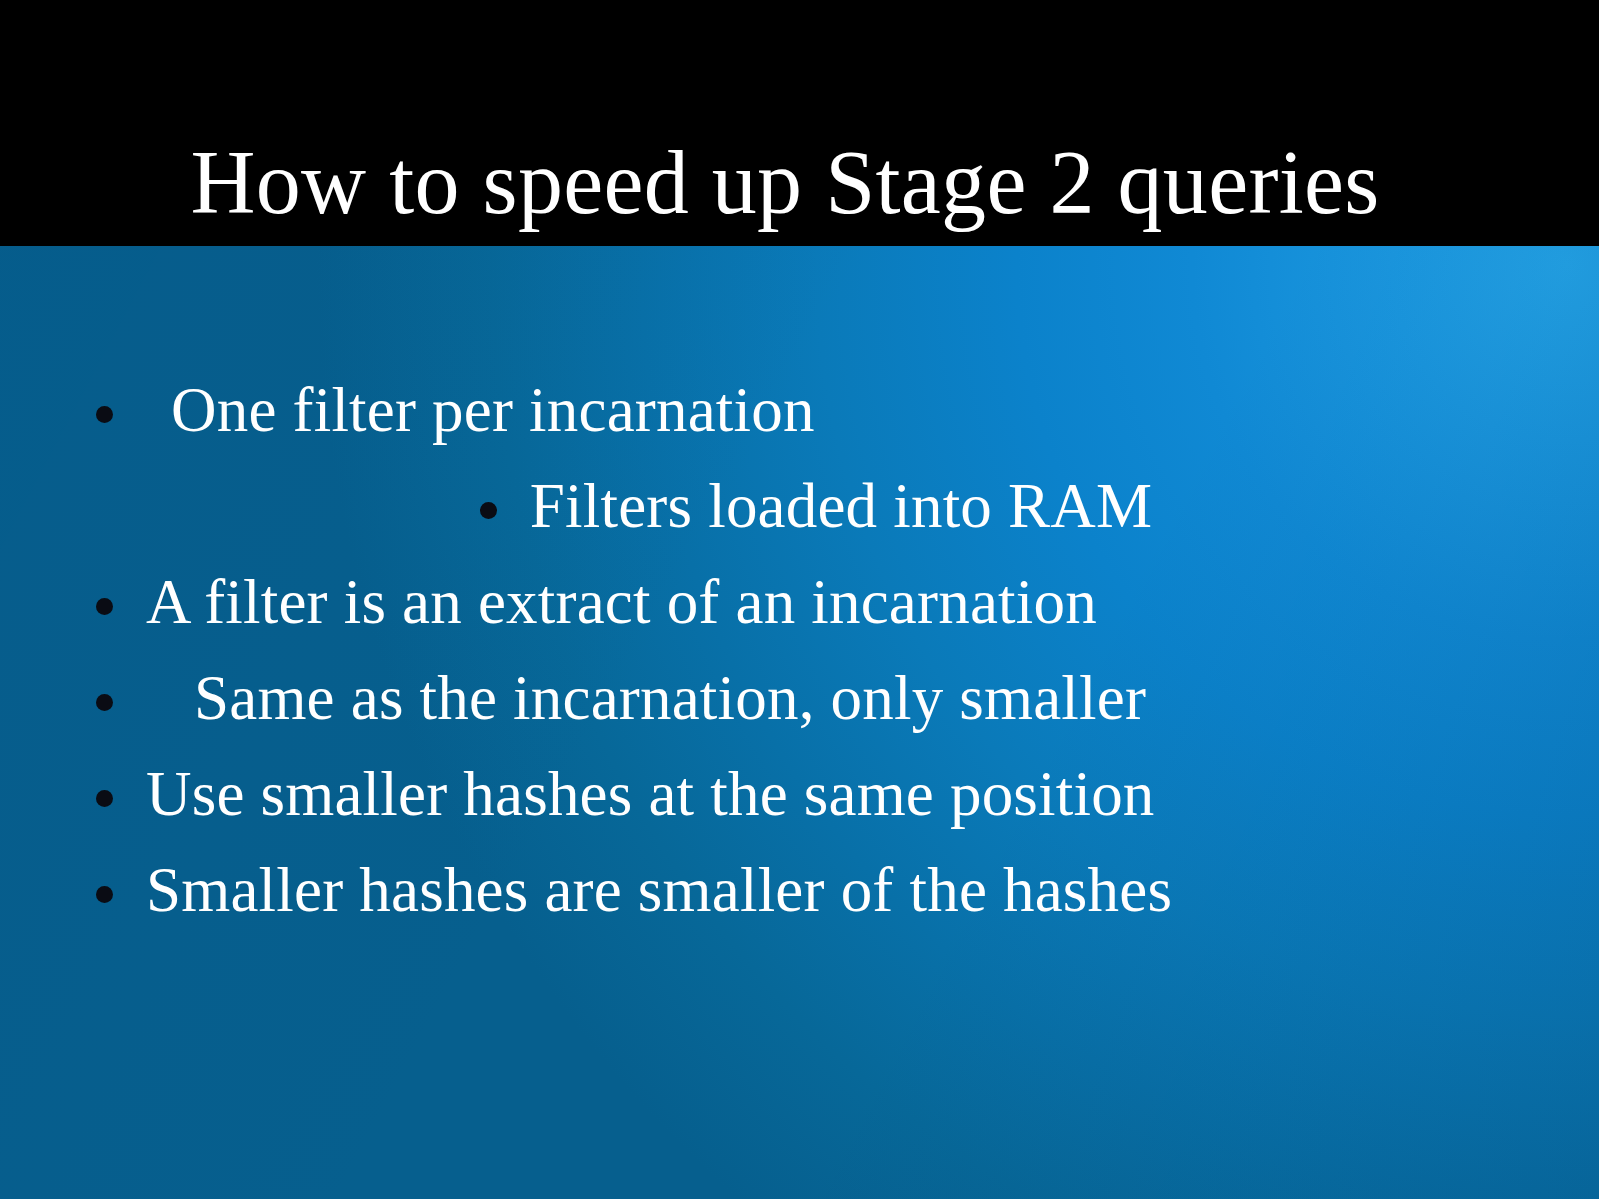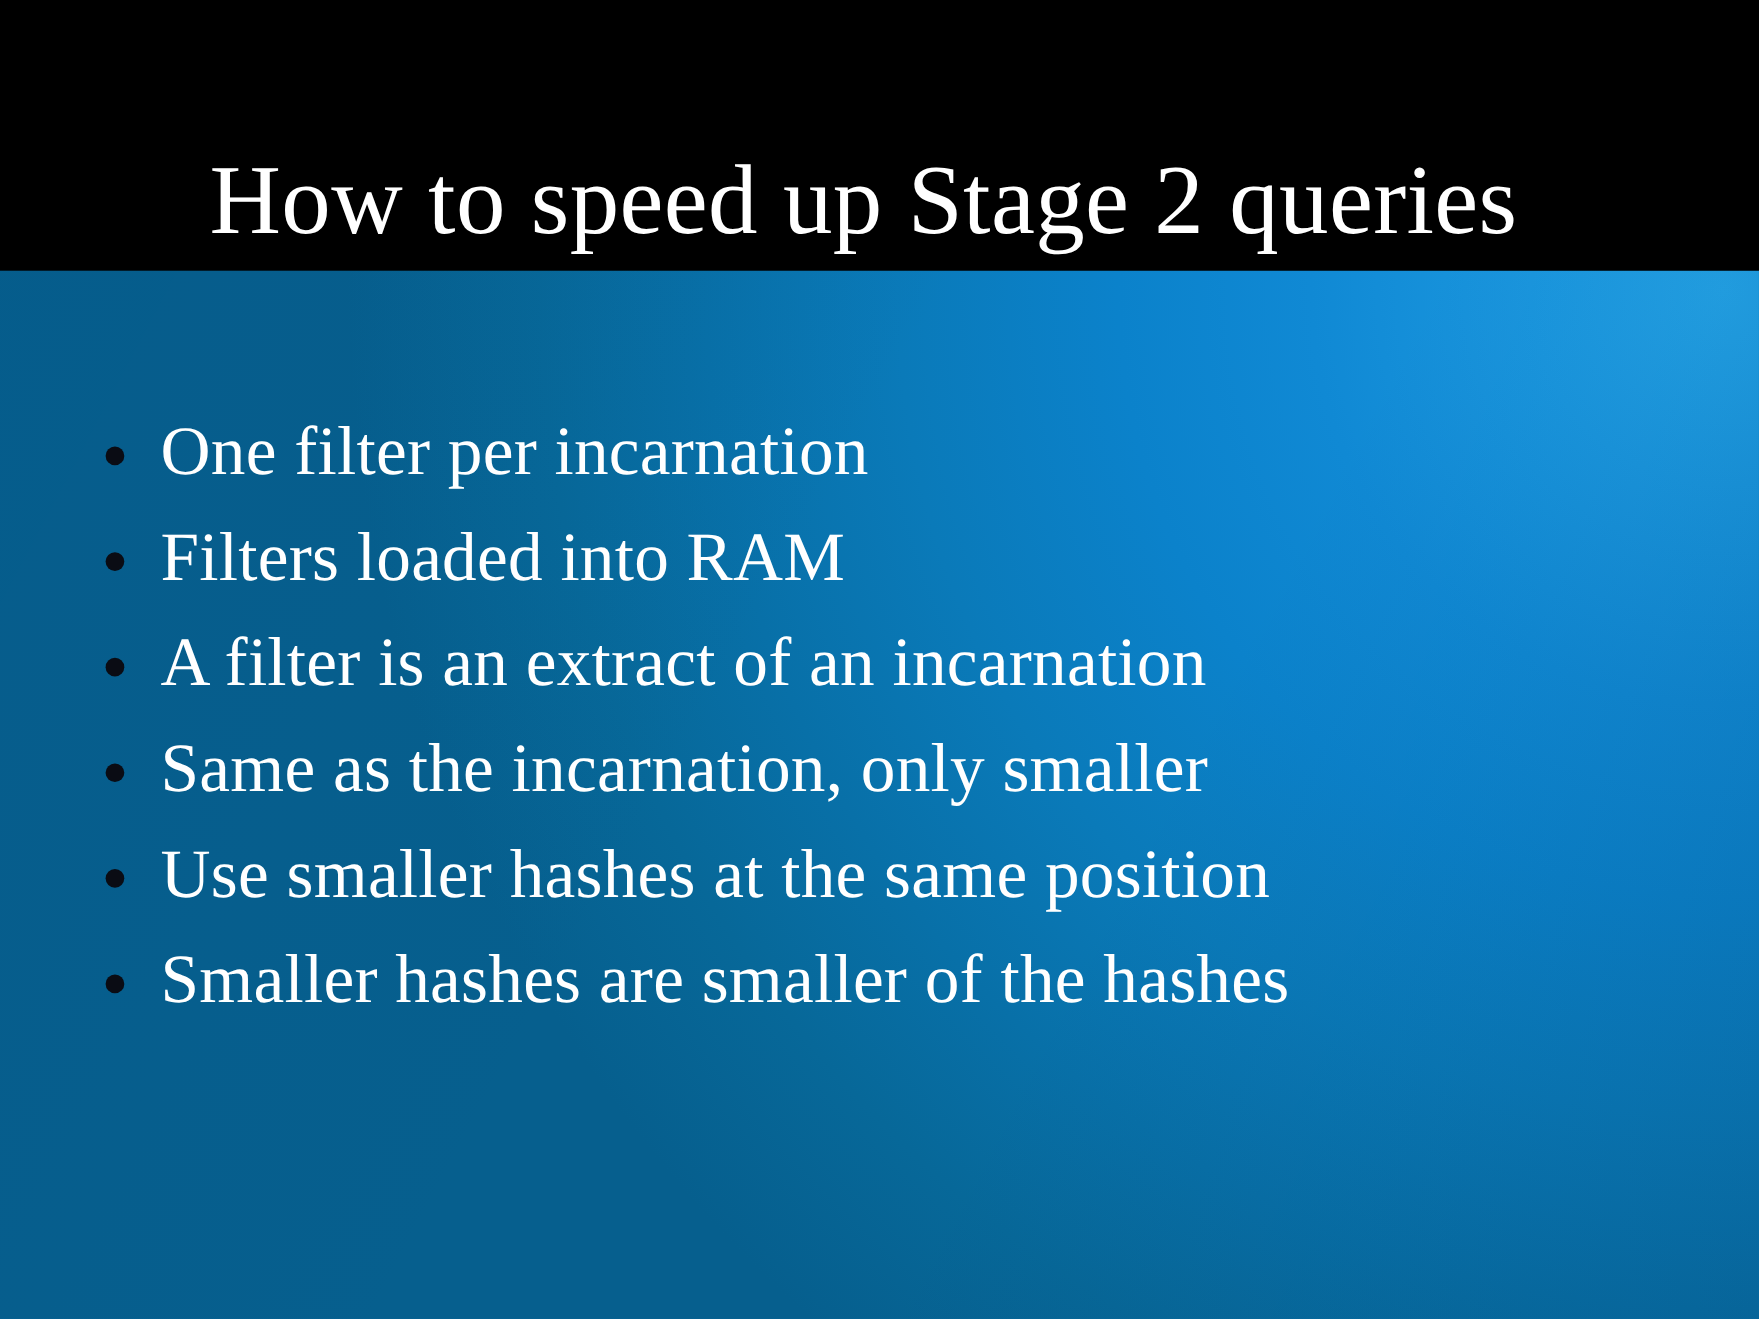--- a/index.html
+++ b/index.html
@@ -91,24 +91,24 @@
     list-style: none;
   }
   .bullet-item {
     position: absolute;
     left: 96px;
     width: 1440px;
     height: 96px;
     display: flex;
     align-items: center;
   }
-  .bullet-item.i0 { top: 118px; }
-  .bullet-item.i1 { top: 214px; }
+  .bullet-item.i0 { top: 118px; gap: 25px; }
+  .bullet-item.i1 { top: 214px; justify-content: center; }
   .bullet-item.i2 { top: 310px; }
-  .bullet-item.i3 { top: 406px; }
+  .bullet-item.i3 { top: 406px; gap: 48px; }
   .bullet-item.i4 { top: 502px; align-items: center; }
   .bullet-item.i5 { top: 598px; }
 
   .bullet-marker {
     flex: 0 0 auto;
     width: 17px;
     height: 17px;
     border-radius: 50%;
     background: #0a0c14;
     margin-right: 33px;

